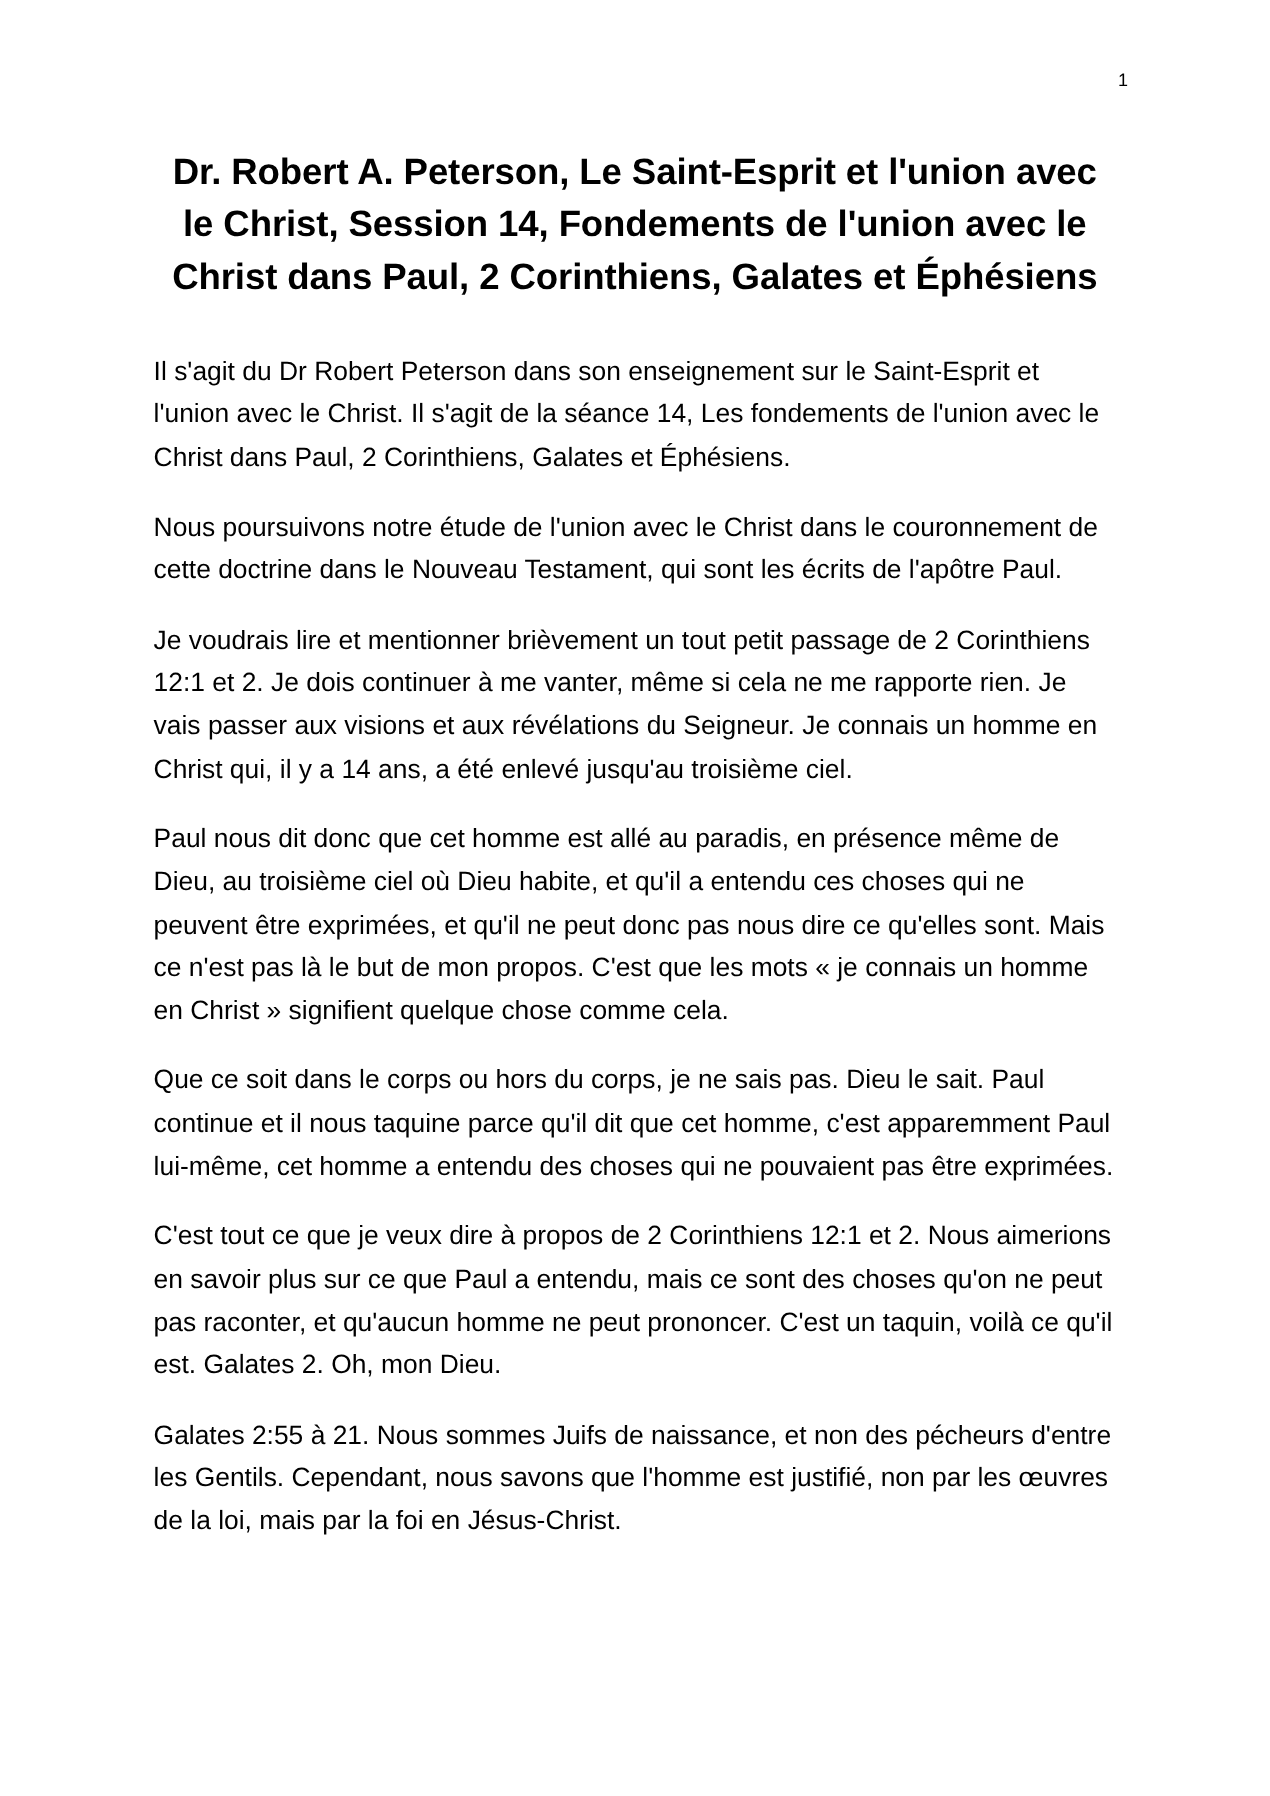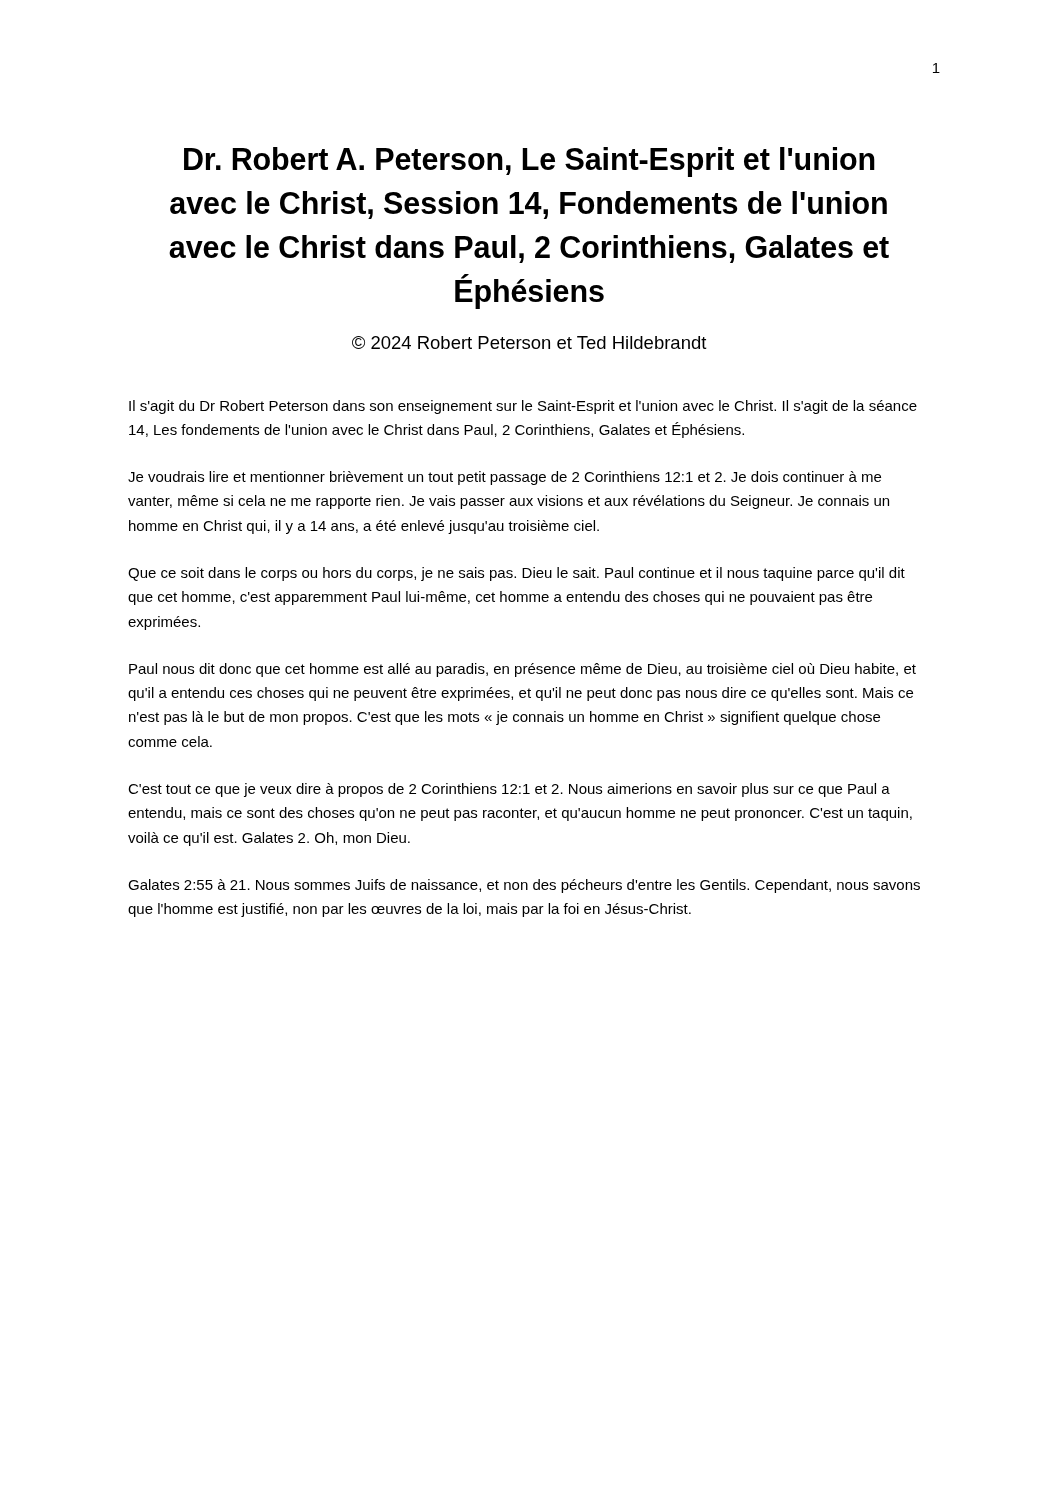--- a/index.html
+++ b/index.html
@@ -32,32 +32,32 @@
     position: absolute;
     left: 128px;
     top: 122px;
     width: 802px;
   }
   .doc-title {
     font-size: 30.5px;
     font-weight: bold;
     line-height: 1.44;
     text-align: center;
-    margin: 16px;
+    margin: 0;
     letter-spacing: -0.1px;
   }
   .copyright {
     font-size: 18.5px;
     text-align: center;
     margin: 6px 0 0 0;
     line-height: 1.4;
   }
   .body-text {
     margin: 0;
-    font-size: 15px;
+    font-size: 22px;
     line-height: 1.62;
     text-align: left;
   }
   .body-text + .body-text {
     margin-top: 23px;
   }
   .paragraphs {
     margin-top: 38px;
   }
 </style>
@@ -65,25 +65,25 @@
 <body>
 
 <div class="page">
 
   <div class="page-number">1</div>
 
   <div class="content">
 
     <h1 class="doc-title">Dr. Robert A. Peterson, Le Saint-Esprit et l'union avec le Christ, Session 14, Fondements de l'union avec le Christ dans Paul, 2 Corinthiens, Galates et Éphésiens</h1>
 
-    <p class="copyright">© 2024 Robert Peterson et Ted Hildebrandt</p>
 
     <div class="paragraphs">
       <p class="body-text">Il s'agit du Dr Robert Peterson dans son enseignement sur le Saint-Esprit et l'union avec le Christ. Il s'agit de la séance 14, Les fondements de l'union avec le Christ dans Paul, 2 Corinthiens, Galates et Éphésiens.</p>
+      <p class="body-text">Nous poursuivons notre étude de l'union avec le Christ dans le couronnement de cette doctrine dans le Nouveau Testament, qui sont les écrits de l'apôtre Paul.</p>
       <p class="body-text">Je voudrais lire et mentionner brièvement un tout petit passage de 2 Corinthiens 12:1 et 2. Je dois continuer à me vanter, même si cela ne me rapporte rien. Je vais passer aux visions et aux révélations du Seigneur. Je connais un homme en Christ qui, il y a 14 ans, a été enlevé jusqu'au troisième ciel.</p>
+      <p class="body-text">Paul nous dit donc que cet homme est allé au paradis, en présence même de Dieu, au troisième ciel où Dieu habite, et qu'il a entendu ces choses qui ne peuvent être exprimées, et qu'il ne peut donc pas nous dire ce qu'elles sont. Mais ce n'est pas là le but de mon propos. C'est que les mots « je connais un homme en Christ » signifient quelque chose comme cela.</p>
       <p class="body-text">Que ce soit dans le corps ou hors du corps, je ne sais pas. Dieu le sait. Paul continue et il nous taquine parce qu'il dit que cet homme, c'est apparemment Paul lui-même, cet homme a entendu des choses qui ne pouvaient pas être exprimées.</p>
-      <p class="body-text">Paul nous dit donc que cet homme est allé au paradis, en présence même de Dieu, au troisième ciel où Dieu habite, et qu'il a entendu ces choses qui ne peuvent être exprimées, et qu'il ne peut donc pas nous dire ce qu'elles sont. Mais ce n'est pas là le but de mon propos. C'est que les mots « je connais un homme en Christ » signifient quelque chose comme cela.</p>
       <p class="body-text">C'est tout ce que je veux dire à propos de 2 Corinthiens 12:1 et 2. Nous aimerions en savoir plus sur ce que Paul a entendu, mais ce sont des choses qu'on ne peut pas raconter, et qu'aucun homme ne peut prononcer. C'est un taquin, voilà ce qu'il est. Galates 2. Oh, mon Dieu.</p>
       <p class="body-text">Galates 2:55 à 21. Nous sommes Juifs de naissance, et non des pécheurs d'entre les Gentils. Cependant, nous savons que l'homme est justifié, non par les œuvres de la loi, mais par la foi en Jésus-Christ.</p>
     </div>
 
   </div>
 </div>
 
 </body></html>

